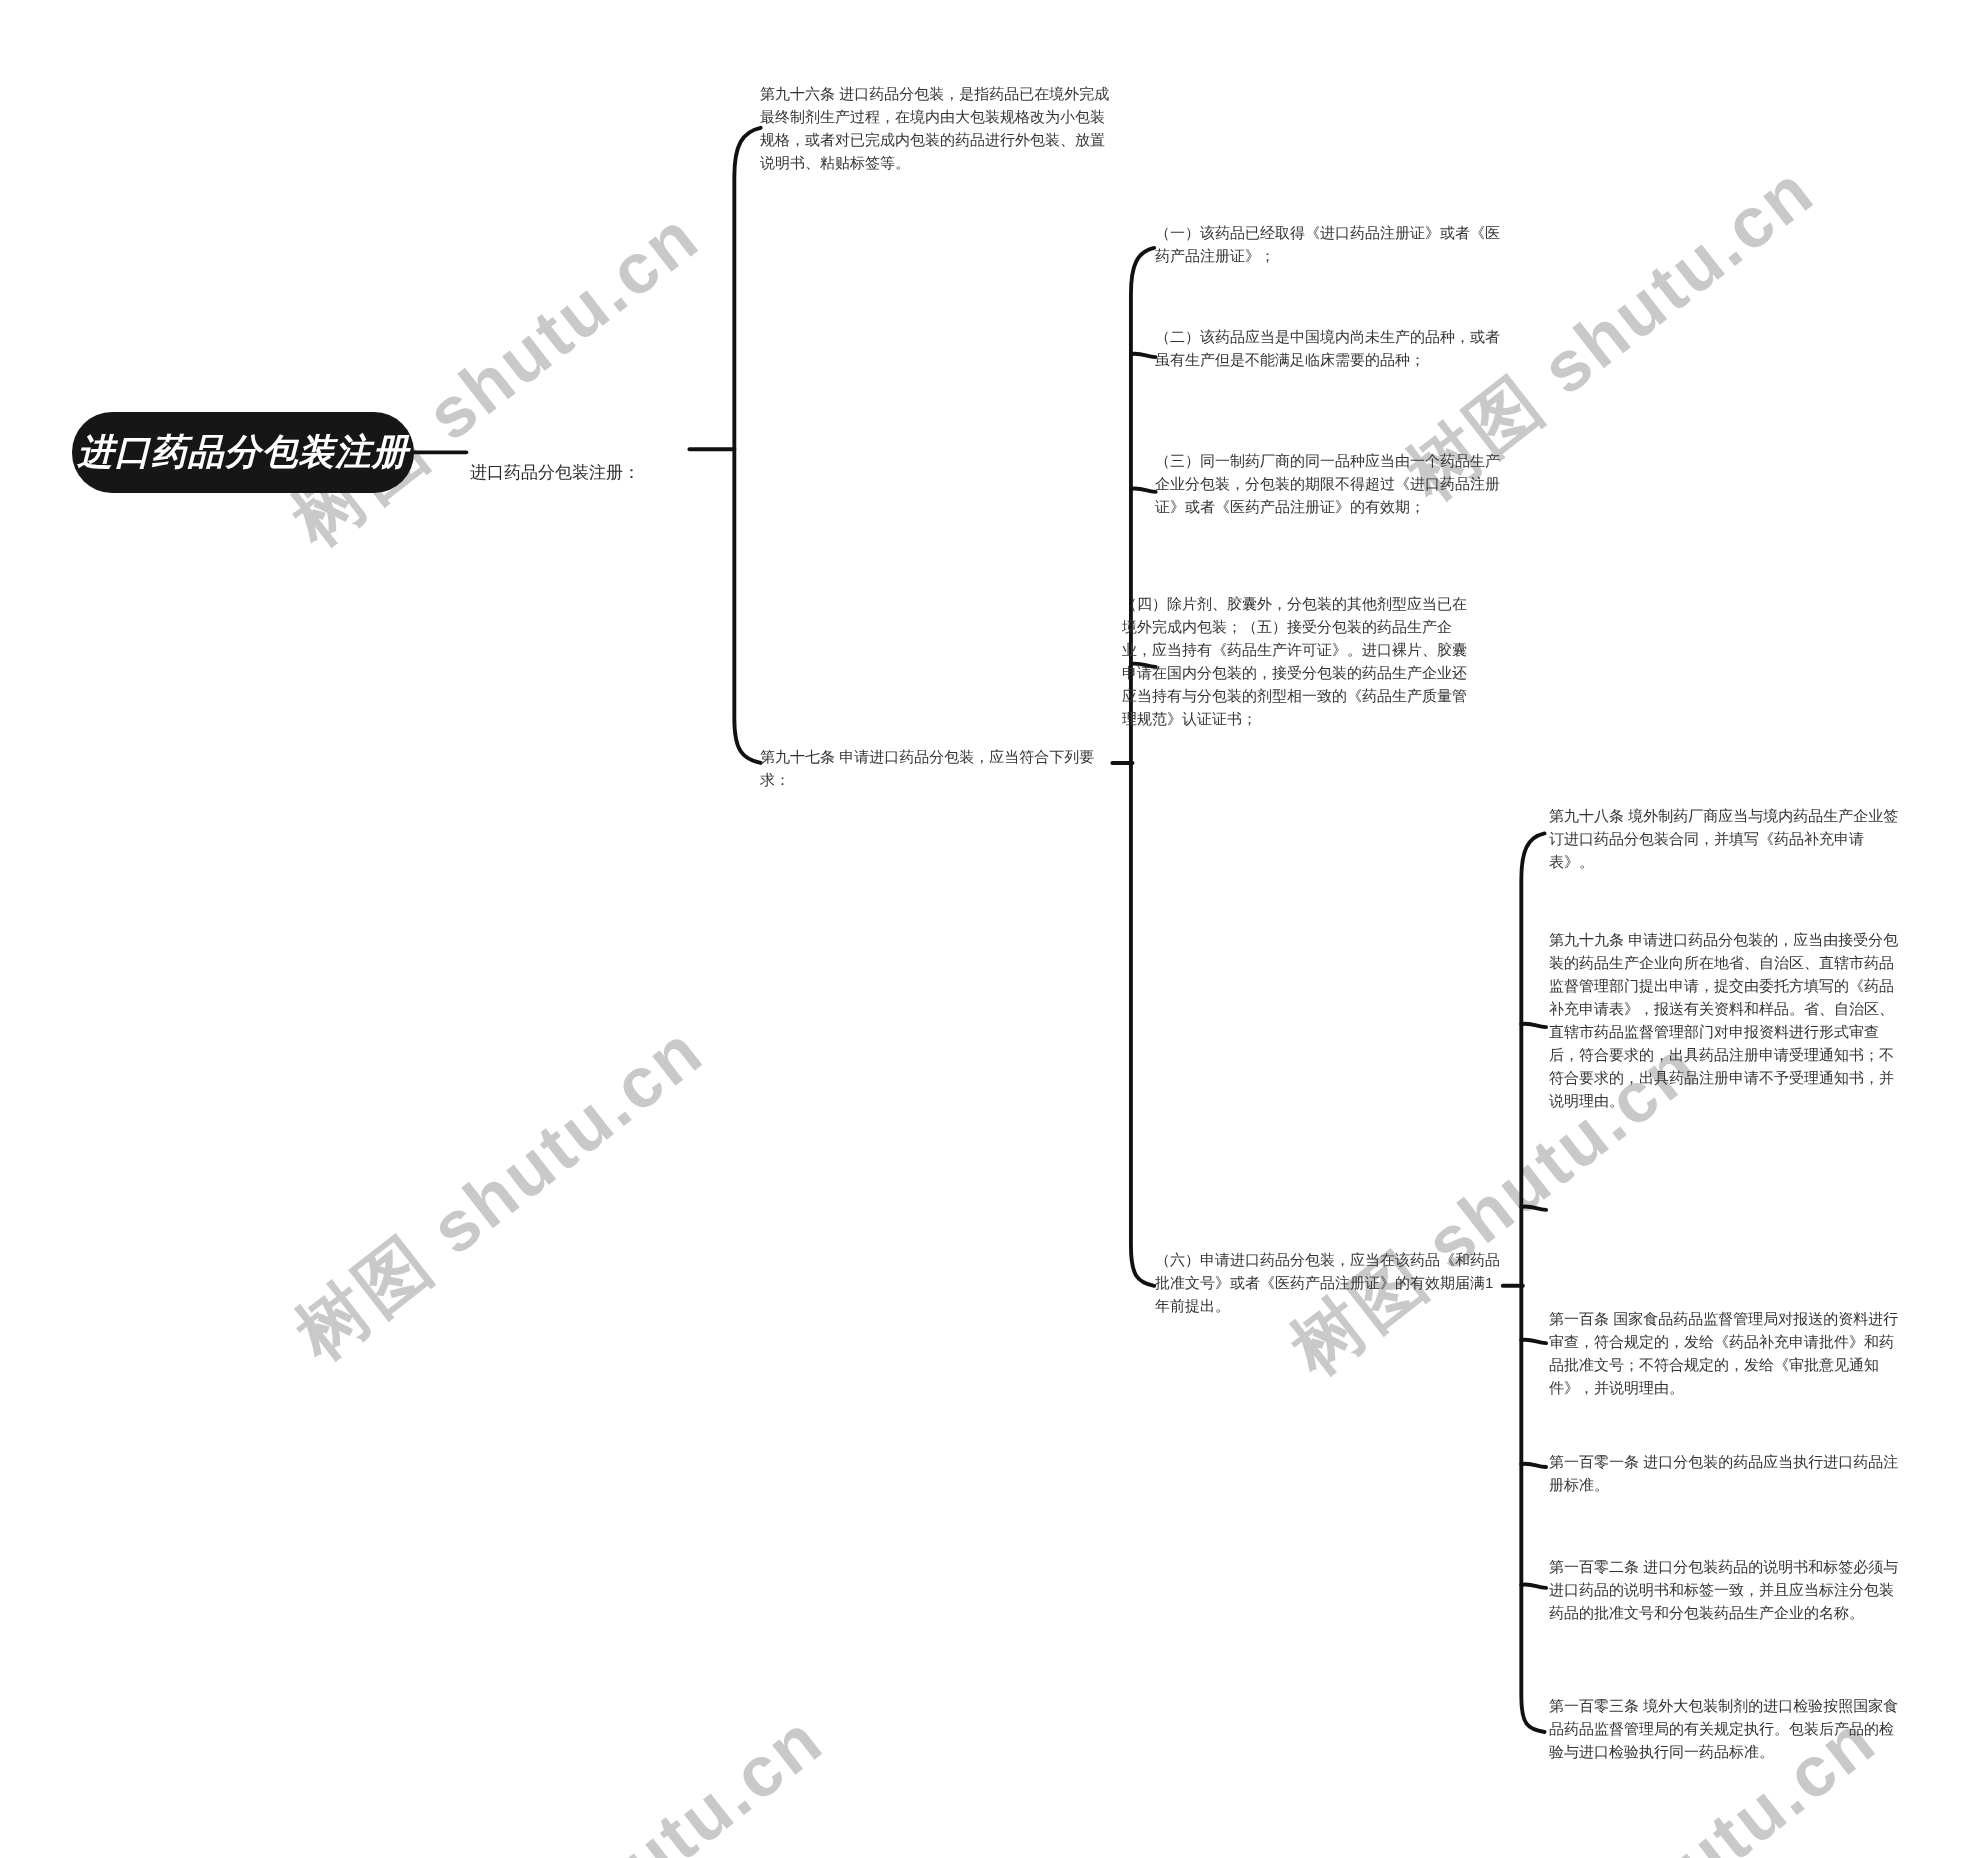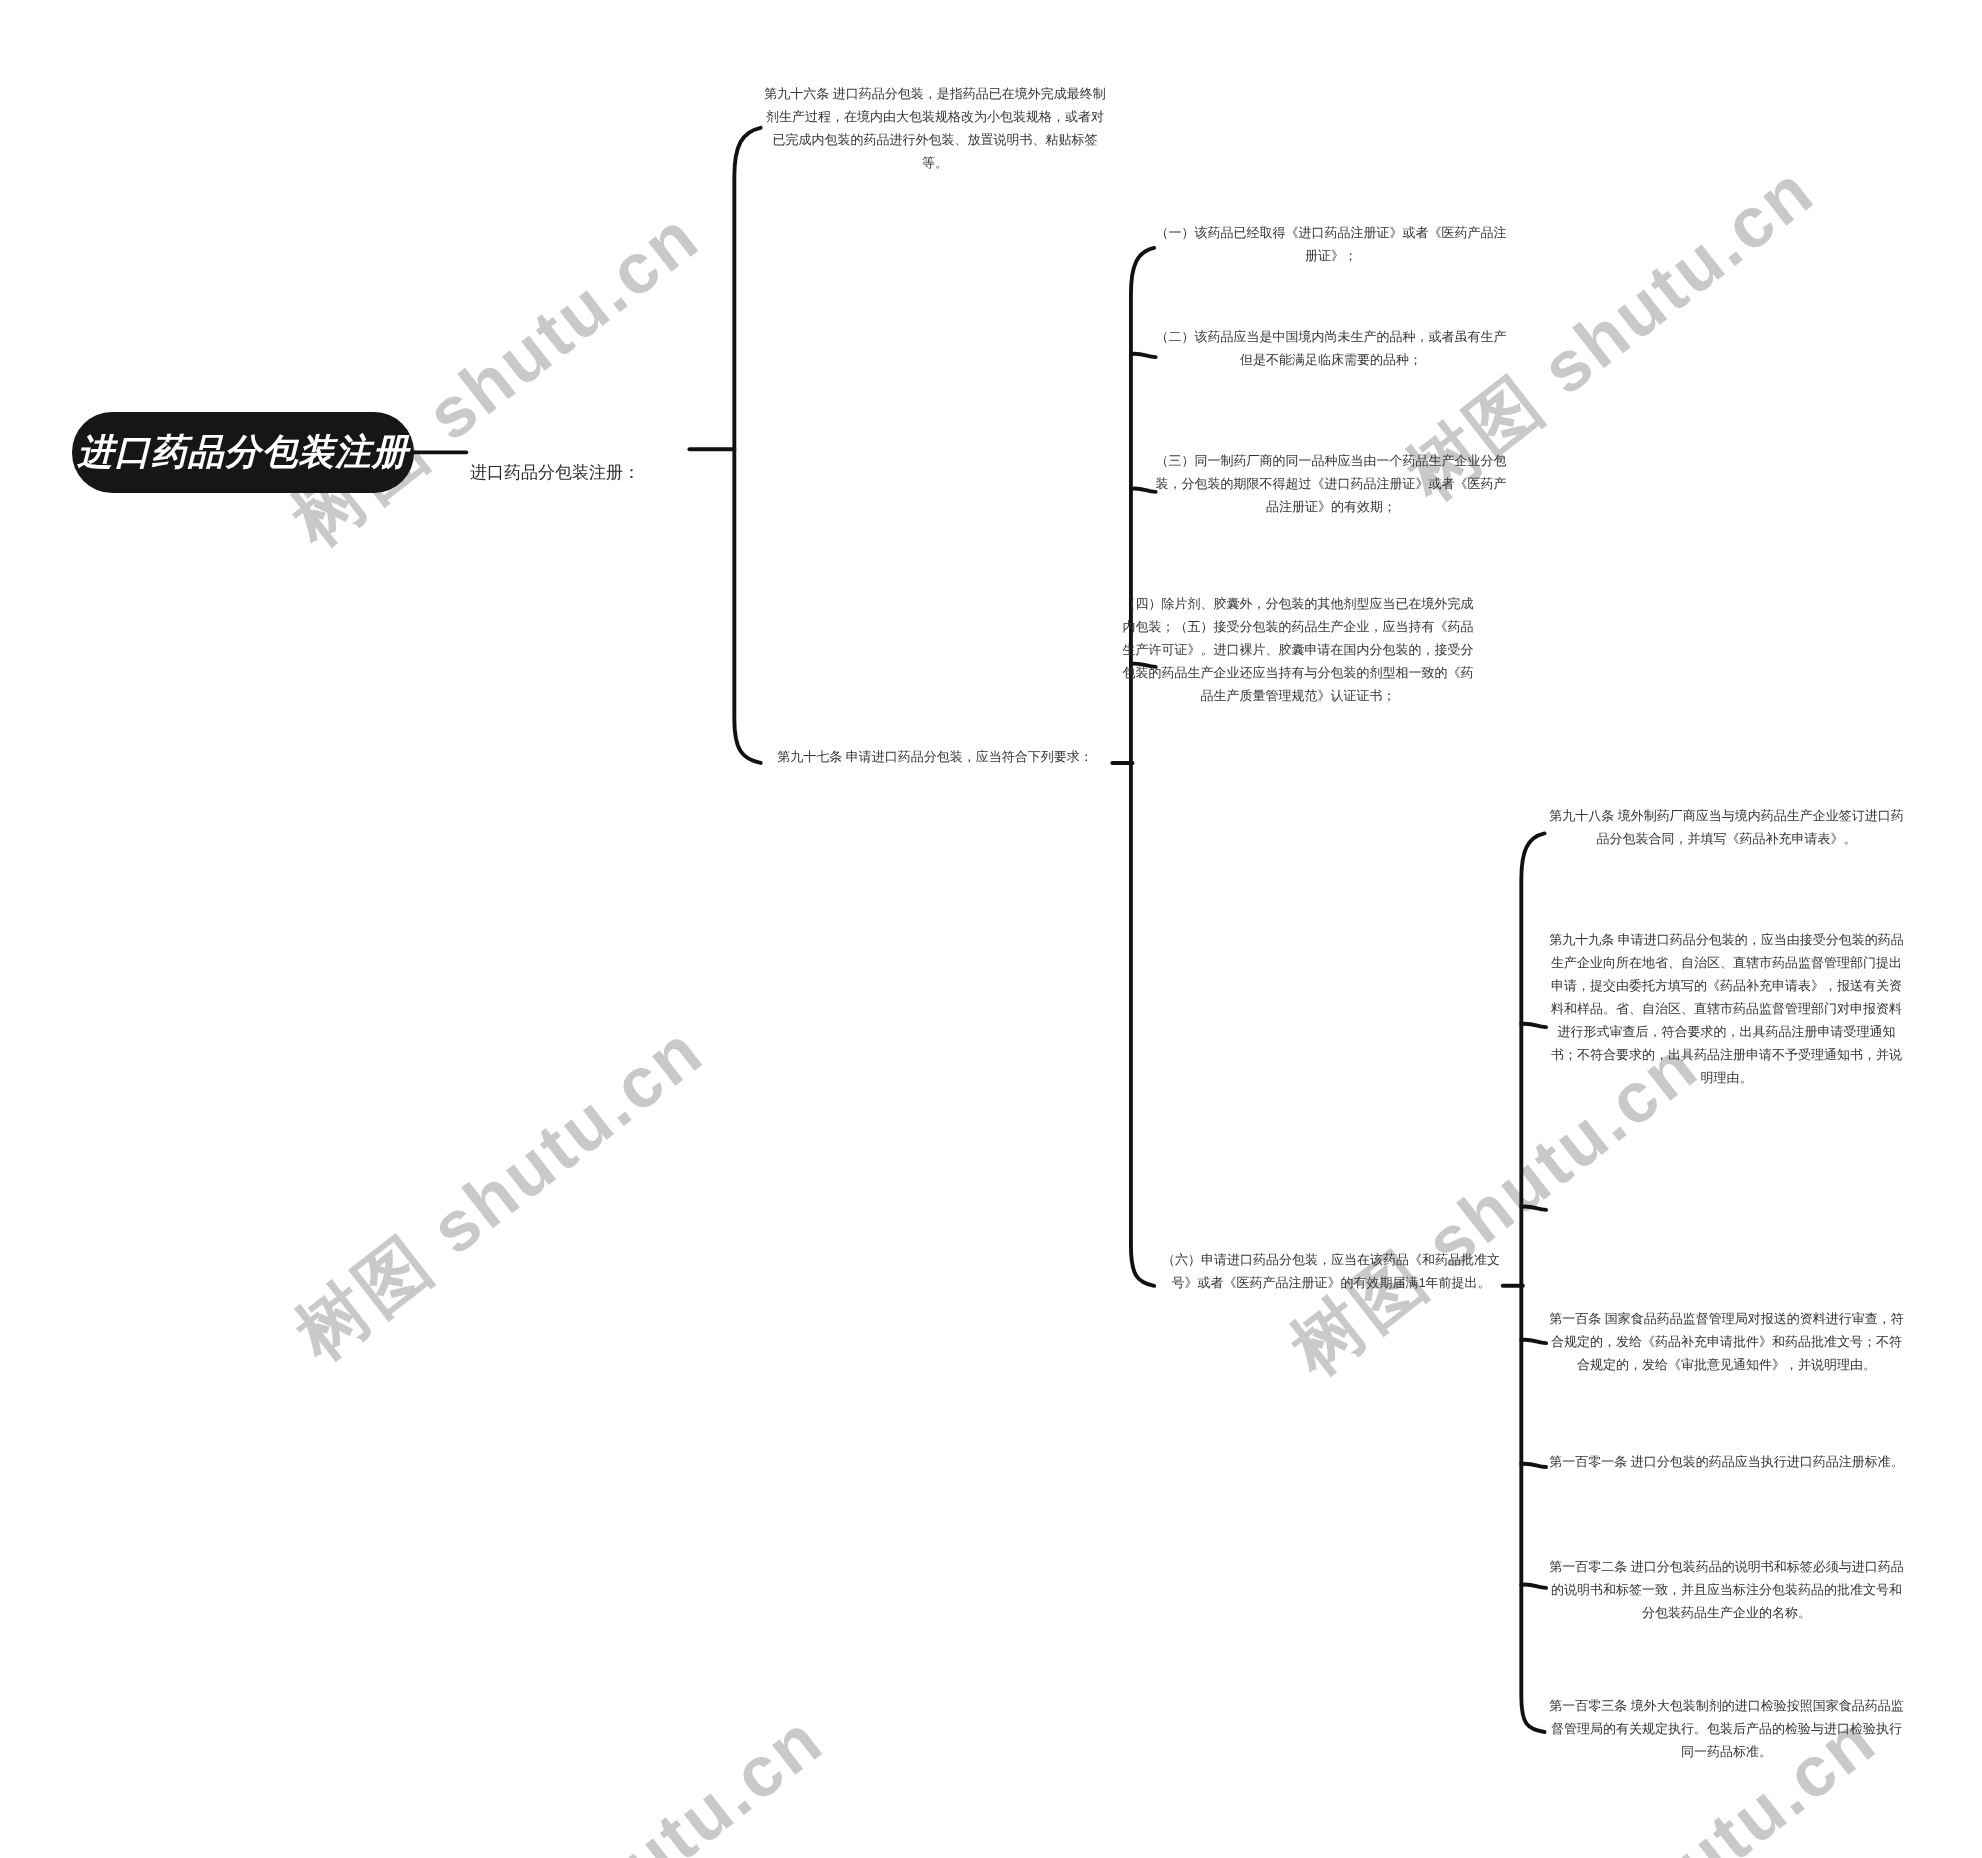--- a/index.html
+++ b/index.html
@@ -14,21 +14,21 @@
   }
   .wm{
     position:absolute; z-index:0; color:var(--watermark); font-weight:bold;
     font-size:71px; white-space:nowrap; letter-spacing:3.1px;
     transform:translate(-50%,-50%) rotate(-38deg); user-select:none;
   }
   #connectors{position:absolute; left:0; top:0; z-index:1;}
   #connectors path{stroke:var(--line); stroke-width:5; fill:none; stroke-linecap:round;}
   .node{
     position:absolute; z-index:2; color:var(--text);
-    font-size:13px; line-height:23px; text-align:center;
+    font-size:15px; line-height:23px; text-align:left;
   }
   .root-pill{
     position:absolute; z-index:2; left:72px; top:412px; width:342px; height:81px;
     background:var(--node-bg); color:var(--node-text); border-radius:40px;
     display:flex; align-items:center; justify-content:center;
     font-size:36px; font-weight:bold; letter-spacing:0.8px;font-style:italic;
   }
   .intro{
     position:absolute; z-index:2; left:470px; top:456px;
     font-size:17px; line-height:34px; color:#2b2b2b; white-space:nowrap;

